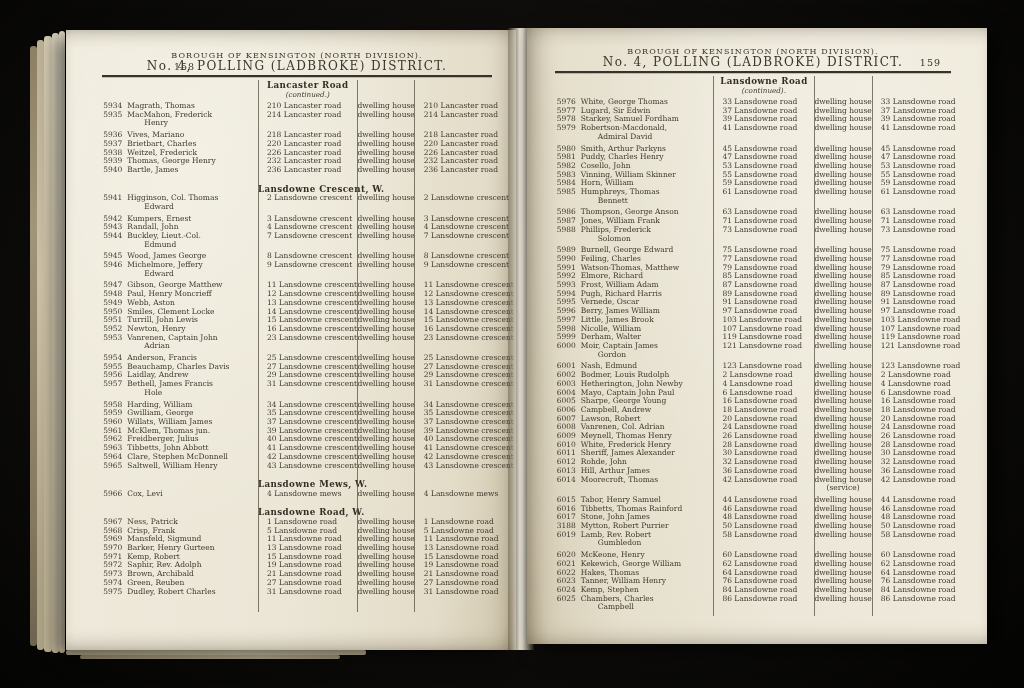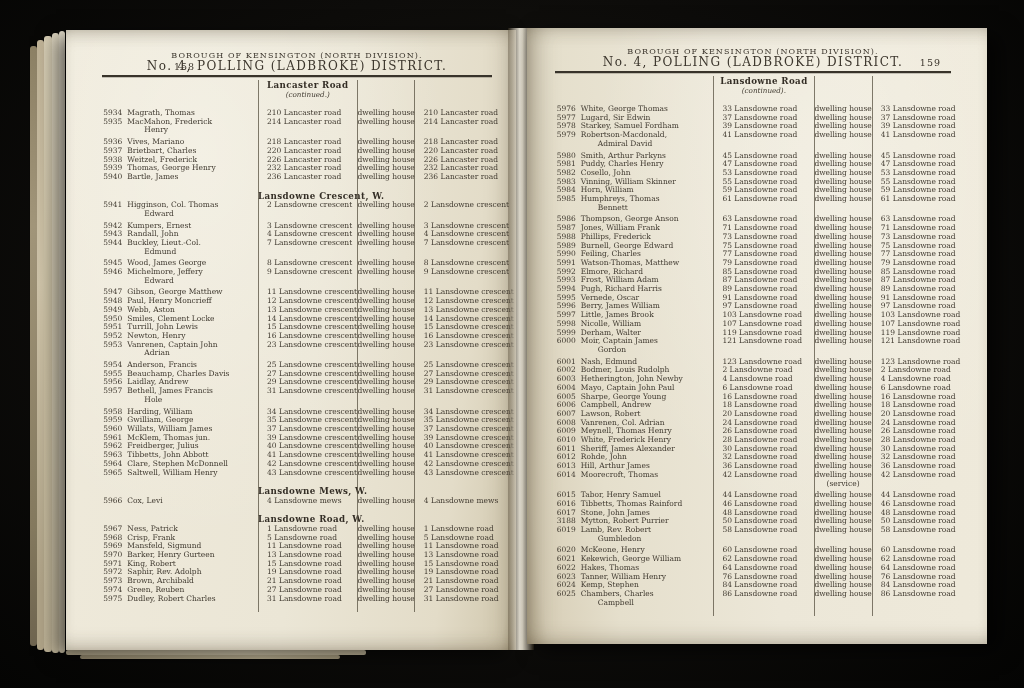--- a/index.html
+++ b/index.html
@@ -45,21 +45,21 @@
 
   .tbl{position:relative;margin-top:0;}
   .page-left .tbl{height:548px;}
   .page-right .tbl{height:556px;}
   .vr{position:absolute;top:0;bottom:16px;width:1px;background:#575040;opacity:0.75;}
   .vr1{left:40%;}.vr2{left:65.5%;}.vr3{left:80%;}
 
   .section{margin-top:9px;}
   .section:first-child{margin-top:3px;}
   .sect-title{margin-left:40%;width:25.5%;text-align:center;font-weight:bold;font-size:8.7px;line-height:10.5px;white-space:nowrap;color:#332d25;letter-spacing:0.4px;overflow:visible;}
-  .sect-sub{margin-left:40%;width:25.5%;text-align:center;font-style:italic;font-size:7.2px;line-height:8.5px;color:#433d33;white-space:nowrap;margin-bottom:10px;}
+  .sect-sub{margin-left:40%;width:25.5%;text-align:center;font-style:italic;font-size:7.2px;line-height:8.5px;color:#433d33;white-space:nowrap;margin-bottom:3px;}
 
   .row{display:flex;line-height:8.7px;font-size:7.5px;color:#403a30;}
   .row span{white-space:nowrap;overflow:visible;box-sizing:border-box;}
   .c-num{flex:0 0 6.5%;text-align:right;padding-right:5px;}
   .c-name{flex:0 0 33.5%;}
   .c-res{flex:0 0 25.5%;padding-left:9px;}
   .c-qual{flex:0 0 14.5%;text-align:center;}
   .c-prop{flex:0 0 20%;padding-left:9px;}
   .row2 .c-name{padding-left:17px;}
   .after-gap{margin-bottom:3px;}
@@ -401,21 +401,21 @@
               </div>
               <div class="row">
                 <span class="c-num">5970</span>
                 <span class="c-name">Barker, Henry Gurteen</span>
                 <span class="c-res">13 Lansdowne road</span>
                 <span class="c-qual">dwelling house</span>
                 <span class="c-prop">13 Lansdowne road</span>
               </div>
               <div class="row">
                 <span class="c-num">5971</span>
-                <span class="c-name">King, Robert</span>
+                <span class="c-name">Kemp, Robert</span>
                 <span class="c-res">15 Lansdowne road</span>
                 <span class="c-qual">dwelling house</span>
                 <span class="c-prop">15 Lansdowne road</span>
               </div>
               <div class="row">
                 <span class="c-num">5972</span>
                 <span class="c-name">Saphir, Rev. Adolph</span>
                 <span class="c-res">19 Lansdowne road</span>
                 <span class="c-qual">dwelling house</span>
                 <span class="c-prop">19 Lansdowne road</span>
@@ -563,20 +563,27 @@
                 <span class="c-qual">dwelling house</span>
                 <span class="c-prop">71 Lansdowne road</span>
               </div>
               <div class="row">
                 <span class="c-num">5988</span>
                 <span class="c-name">Phillips, Frederick</span>
                 <span class="c-res">73 Lansdowne road</span>
                 <span class="c-qual">dwelling house</span>
                 <span class="c-prop">73 Lansdowne road</span>
               </div>
+              <div class="row row2 after-gap">
+                <span class="c-num"></span>
+                <span class="c-name">Solomon</span>
+                <span class="c-res"></span>
+                <span class="c-qual"></span>
+                <span class="c-prop"></span>
+              </div>
               <div class="row">
                 <span class="c-num">5989</span>
                 <span class="c-name">Burnell, George Edward</span>
                 <span class="c-res">75 Lansdowne road</span>
                 <span class="c-qual">dwelling house</span>
                 <span class="c-prop">75 Lansdowne road</span>
               </div>
               <div class="row">
                 <span class="c-num">5990</span>
                 <span class="c-name">Feiling, Charles</span>

